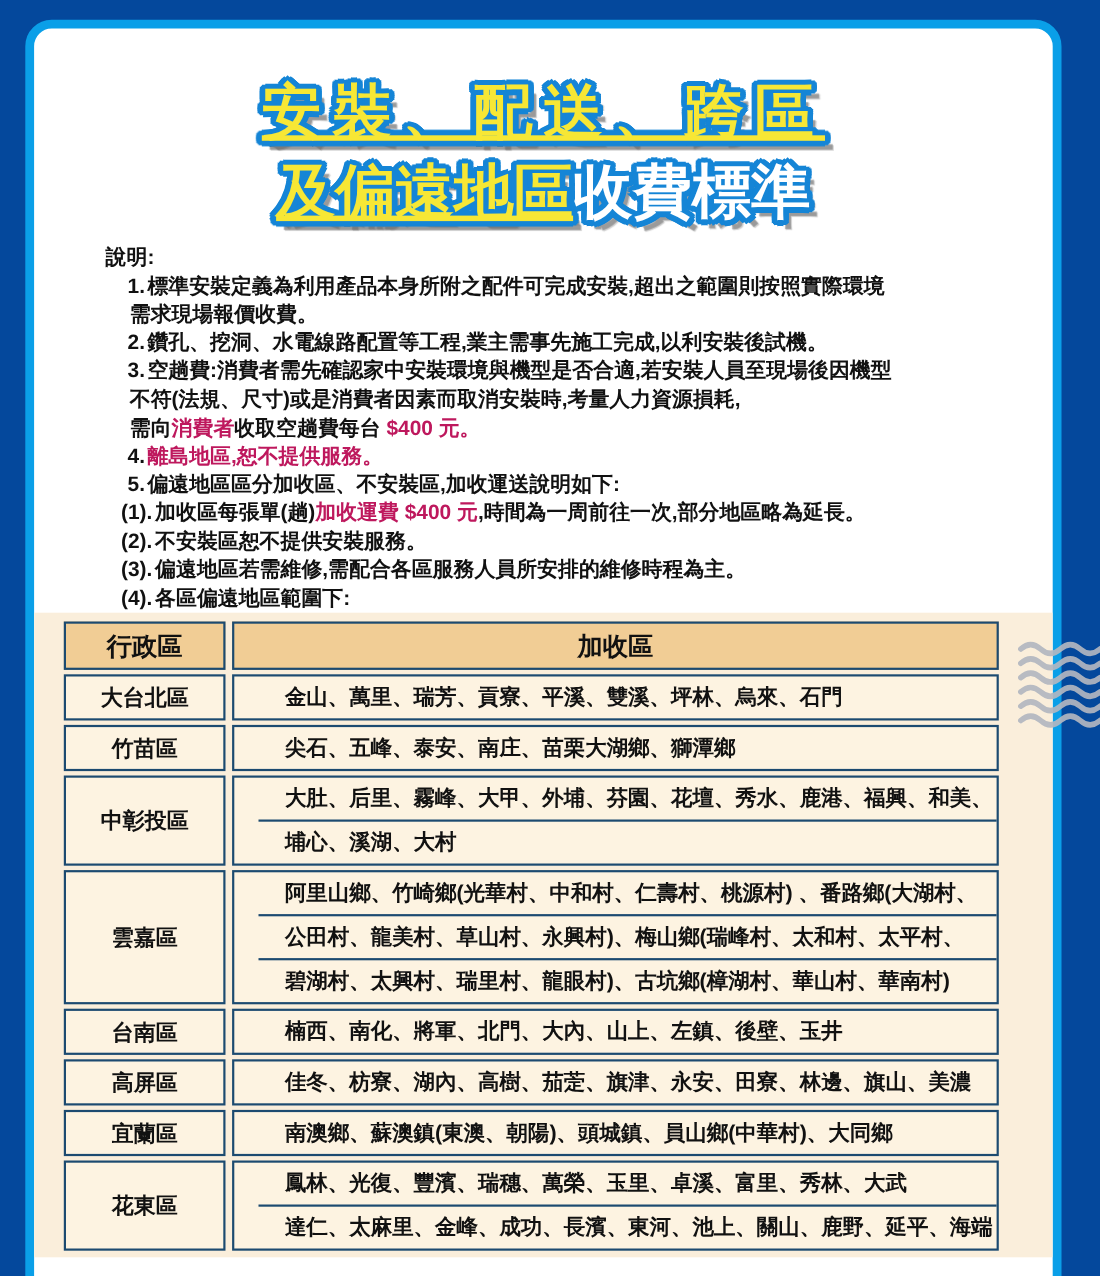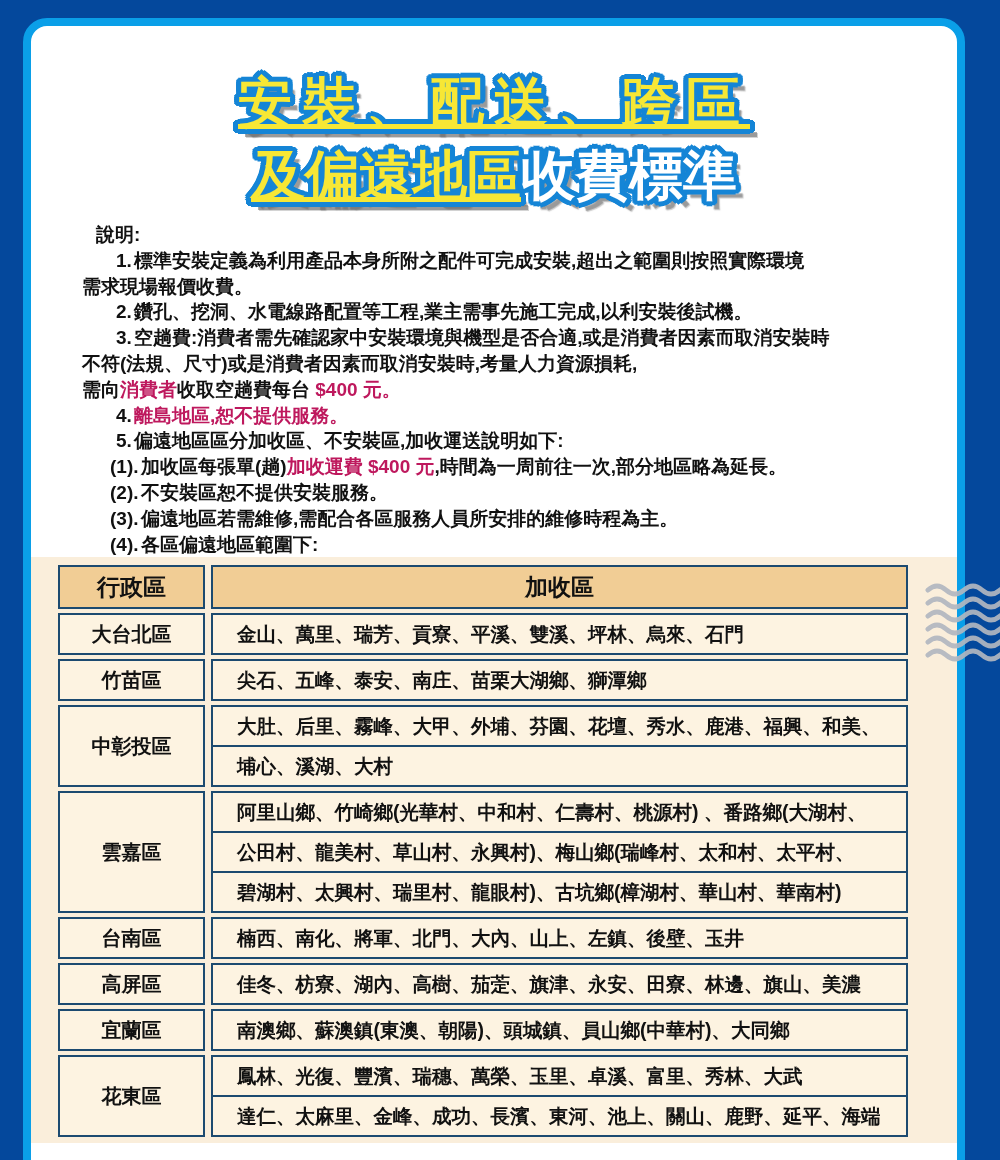--- a/index.html
+++ b/index.html
@@ -39,39 +39,39 @@
   .t-white{color:#ffffff;}
   
   .notes{margin-top:10px;font-size:19px;font-weight:700;}
   .nline{position:relative;line-height:25.8px;white-space:nowrap;}
   .nline .pfx{position:absolute;}
   .n-head{padding-left:65px;}
   .n-num{padding-left:103px;}
   .n-num .pfx{left:85px;}
   .n-par{padding-left:110px;}
   .n-par .pfx{left:79px;}
-  .n-cont{padding-left:51px;}
+  .n-cont{padding-left:87px;}
   .red{color:#be185d;}
   
   .band{
     margin-top:0;height:586px;
     background:#FAEEDB;
   }
   .tbl{padding:8px 0 0 27px;width:877px;box-sizing:border-box;}
   .trow{display:flex;gap:6px;margin-top:4px;}
   .trow:first-child{margin-top:0;}
   .cell{
     box-sizing:border-box;border:2px solid #1C4A70;
     background:#FDF3E1;font-weight:700;
   }
   .c1{width:147px;display:flex;align-items:center;justify-content:center;
       font-size:20px;text-align:center;}
   .c2{flex:1;}
   .c2 .ln{height:38px;line-height:38px;padding-left:24px;font-size:19.5px;
-          white-space:nowrap;overflow:hidden;}
+          white-space:nowrap;overflow:hidden;margin-left:22px;}
   .c2 .ln + .ln{border-top:2px solid #1C4A70;}
   .trow.hdr .cell{background:#F1CD95;}
   .trow.hdr .c1{height:44px;font-size:23px;}
   .trow.hdr .c2{height:44px;display:flex;align-items:center;justify-content:center;
                 font-size:23px;}
   
   .waves{position:absolute;left:925px;top:582px;z-index:5;}
 </style>
 </head>
 <body>
@@ -83,21 +83,21 @@
       <div class="t-line t-line1"><span class="t-ol t-yellow">安裝、配送、跨區</span></div>
       <div class="t-line"><span class="t-ol t-yellow">及偏遠地區</span><span class="t-ol t-white">收費標準</span></div>
     </div>
 
     <div class="notes">
       <div class="nline n-head">說明:</div>
       <div id="note-lines">
           <div class="nline n-num"><span class="pfx">1.</span><span>標準安裝定義為利用產品本身所附之配件可完成安裝,超出之範圍則按照實際環境</span></div>
           <div class="nline n-cont"><span>需求現場報價收費。</span></div>
           <div class="nline n-num"><span class="pfx">2.</span><span>鑽孔、挖洞、水電線路配置等工程,業主需事先施工完成,以利安裝後試機。</span></div>
-          <div class="nline n-num"><span class="pfx">3.</span><span>空趟費:消費者需先確認家中安裝環境與機型是否合適,或是消費者因素而取消安裝時</span></div>
+          <div class="nline n-num"><span class="pfx">3.</span><span>空趟費:消費者需先確認家中安裝環境與機型是否合適,若安裝人員至現場後因機型</span></div>
           <div class="nline n-cont"><span>不符(法規、尺寸)或是消費者因素而取消安裝時,考量人力資源損耗,</span></div>
           <div class="nline n-cont"><span>需向</span><span class="red">消費者</span><span>收取空趟費每台 </span><span class="red">$400 元</span><span class="red">。</span></div>
           <div class="nline n-num"><span class="pfx">4.</span><span class="red">離島地區,恕不提供服務。</span></div>
           <div class="nline n-num"><span class="pfx">5.</span><span>偏遠地區區分加收區、不安裝區,加收運送說明如下:</span></div>
           <div class="nline n-par"><span class="pfx">(1).</span><span>加收區每張單(趟)</span><span class="red">加收運費 $400 元</span><span>,時間為一周前往一次,部分地區略為延長。</span></div>
           <div class="nline n-par"><span class="pfx">(2).</span><span>不安裝區恕不提供安裝服務。</span></div>
           <div class="nline n-par"><span class="pfx">(3).</span><span>偏遠地區若需維修,需配合各區服務人員所安排的維修時程為主。</span></div>
           <div class="nline n-par"><span class="pfx">(4).</span><span>各區偏遠地區範圍下:</span></div>
         </div>
     </div>

